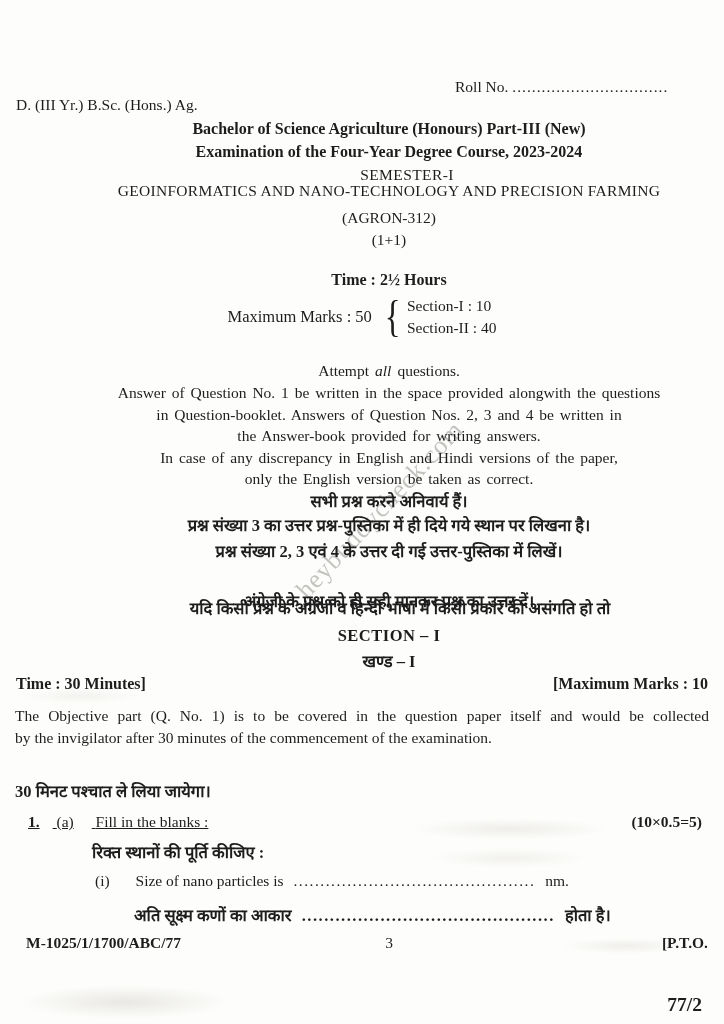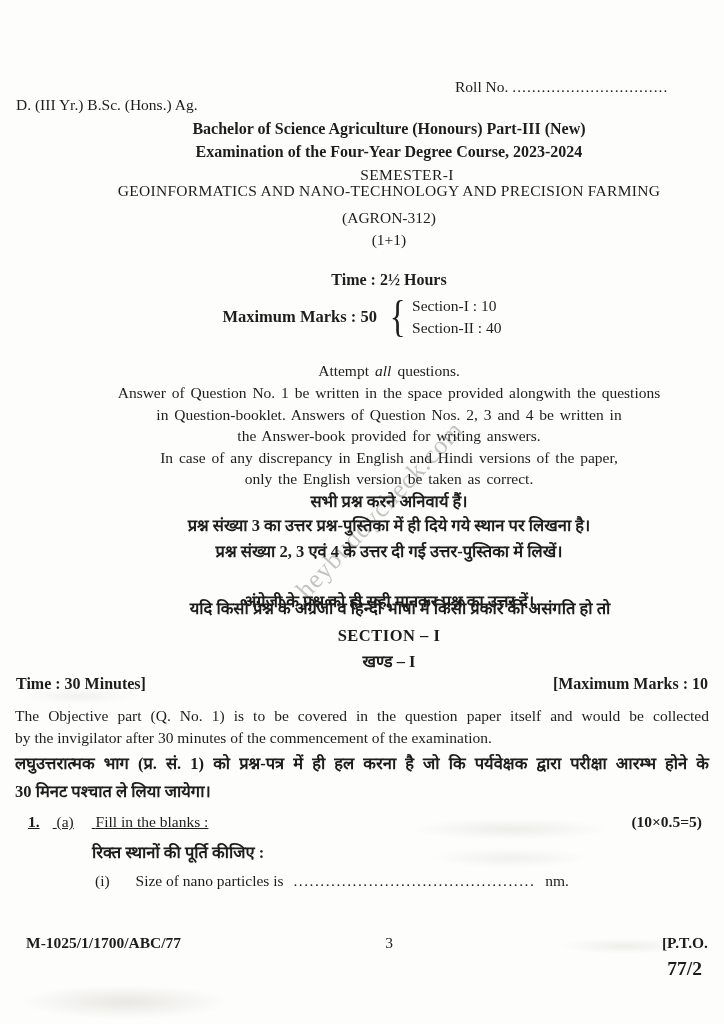--- a/index.html
+++ b/index.html
@@ -29,21 +29,21 @@
   .course-title { top: 182px; font-size: 15.5px; letter-spacing: 0.3px; }
   .course-code { top: 209px; font-size: 15.5px; }
   .credits { top: 231px; font-size: 15.5px; }
 
   
   .time-allowed { top: 271px; font-size: 16px; }
   .marks-row {
     position: absolute; top: 295px; left: 0; width: 100%;
     display: flex; justify-content: center; align-items: center;
   }
-  .marks-label { font-size: 16.5px; font-weight: bold; text-align: right; }
+  .marks-label { font-size: 16.5px; font-weight: normal; text-align: right; }
   .brace { font-size: 44px; font-weight: 300; margin: 0 4px 0 10px; line-height: 1; transform: scaleX(0.75); }
   .marks-split div { font-size: 15.5px; line-height: 22px; text-align: left; }
 
   
   .attempt { top: 362px; font-size: 15.5px; }
   .attempt span { margin: 0 2px; }
   .instr-en-0 { top: 384px; } .instr-en-1 { top: 406px; } .instr-en-2 { top: 427px; }
   .instr-en-3 { top: 449px; } .instr-en-4 { top: 470px; }
   .instr-en { font-size: 15.5px; word-spacing: 2px; }
   .instr-hi { font-size: 16.5px; font-weight: 600; text-align: center; }
@@ -68,21 +68,21 @@
   .q1-hi { top: 840px; left: 92px; font-size: 16.5px; font-weight: 600; }
   .sub-en { top: 872px; left: 95px; font-size: 15.5px; }
   .sub-label { margin-right: 22px; }
   .sub-hi { top: 903px; left: 134px; font-size: 16.5px; font-weight: 600; }
   .dots { letter-spacing: 1.5px; margin: 0 6px; }
 
   
   .foot-code { top: 934px; left: 26px; font-size: 15.5px; }
   .foot-page { top: 934px; font-size: 15.5px; }
   .foot-pto { top: 934px; right: 16px; font-size: 15.5px; }
-  .foot-set { top: 958px; right: 22px; font-size: 19.5px; }
+  .foot-set { top: 994px; right: 22px; font-size: 19.5px; }
 
   
   .watermark {
     position: absolute; left: 245px; top: 495px; width: 270px; height: 30px;
     transform: rotate(-47deg);
     font-size: 26px; color: rgba(150, 147, 142, 0.55);
     letter-spacing: 1px; text-align: center; white-space: nowrap;
     pointer-events: none;
   }
   .smudge { position: absolute; border-radius: 50%; pointer-events: none; }
@@ -145,36 +145,40 @@
   <div class="centered instr-hi instr-hi-2">प्रश्न संख्या 2, 3 एवं 4 के उत्तर दी गई उत्तर-पुस्तिका में लिखें।</div>
   <div class="centered instr-hi instr-hi-3">यदि किसी प्रश्न के अंग्रेजी व हिन्दी भाषा में किसी प्रकार की असंगति हो तो</div>
   <div class="centered instr-hi instr-hi-4">अंग्रेजी के प्रश्न को ही सही मानकर प्रश्न का उत्तर दें।</div>
 
   <div class="centered b sec-head-en">SECTION – I</div>
   <div class="centered b sec-head-hi">खण्ड – I</div>
   <div class="line b sec-time">Time : 30 Minutes]</div>
   <div class="line b sec-marks">[Maximum Marks : 10</div>
   <div class="line note-en-1" style="white-space:normal;">The Objective part (Q. No. 1) is to be covered in the question paper itself and would be collected</div>
   <div class="line note-en-2">by the invigilator after 30 minutes of the commencement of the examination.</div>
-  <div class="line note-hi-1" style="white-space:normal;">लघुउत्तरात्मक भाग (प्र. सं. 1) को प्रश्न-पत्र में ही हल करना है जो कि पर्यवेक्षक द्वारा परीक्षा आरम्भ होने के</div>
   <div class="line note-hi-2">30 मिनट पश्चात ले लिया जायेगा।</div>
 
   <div class="line q1-row">
     <span class="q1-num">1.</span>
     <span class="q1-part">(a)</span>
     <span>Fill in the blanks :</span>
   </div>
   <div class="line q1-marks">(10×0.5=5)</div>
   <div class="line q1-hi">रिक्त स्थानों की पूर्ति कीजिए :</div>
 
   <div class="line sub-en">
     <span class="sub-label">(i)</span>
     <span>Size of nano particles is</span>
     <span class="dots">.............................................</span>
     <span>nm.</span>
   </div>
+  <div class="line sub-hi">
+    <span>अति सूक्ष्म कणों का आकार</span>
+    <span class="dots">.............................................</span>
+    <span>होता है।</span>
+  </div>
 
   <div class="line b foot-code">M-1025/1/1700/ABC/77</div>
   <div class="centered foot-page">3</div>
   <div class="line b foot-pto">[P.T.O.</div>
   <div class="line b foot-set">77/2</div>
 
 </div>
 
 </body></html>

